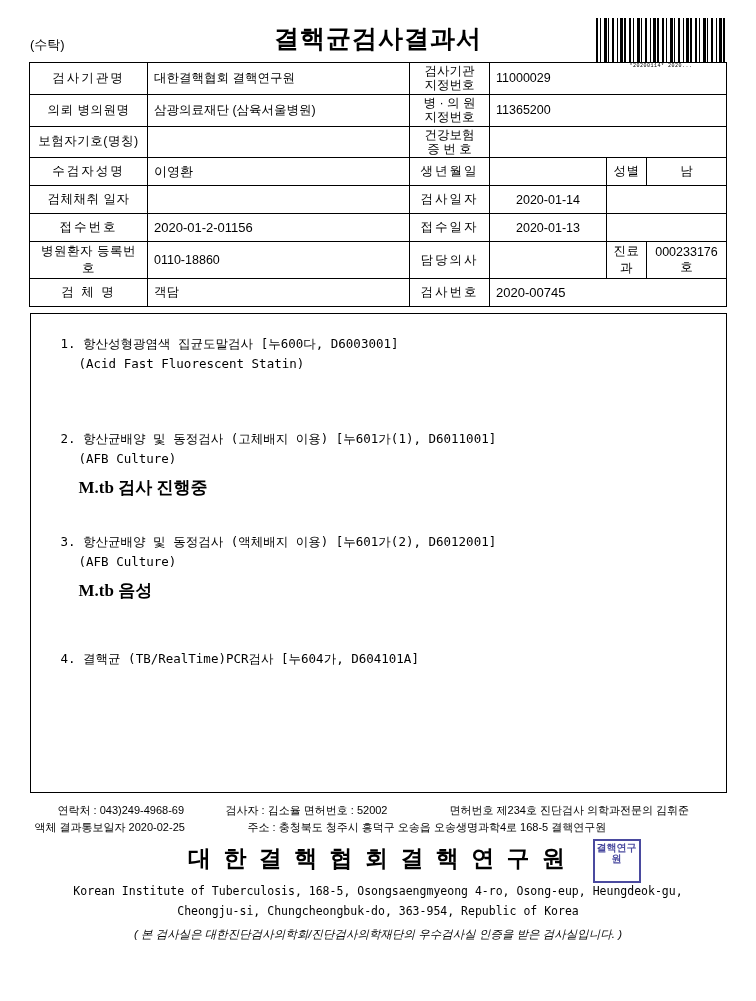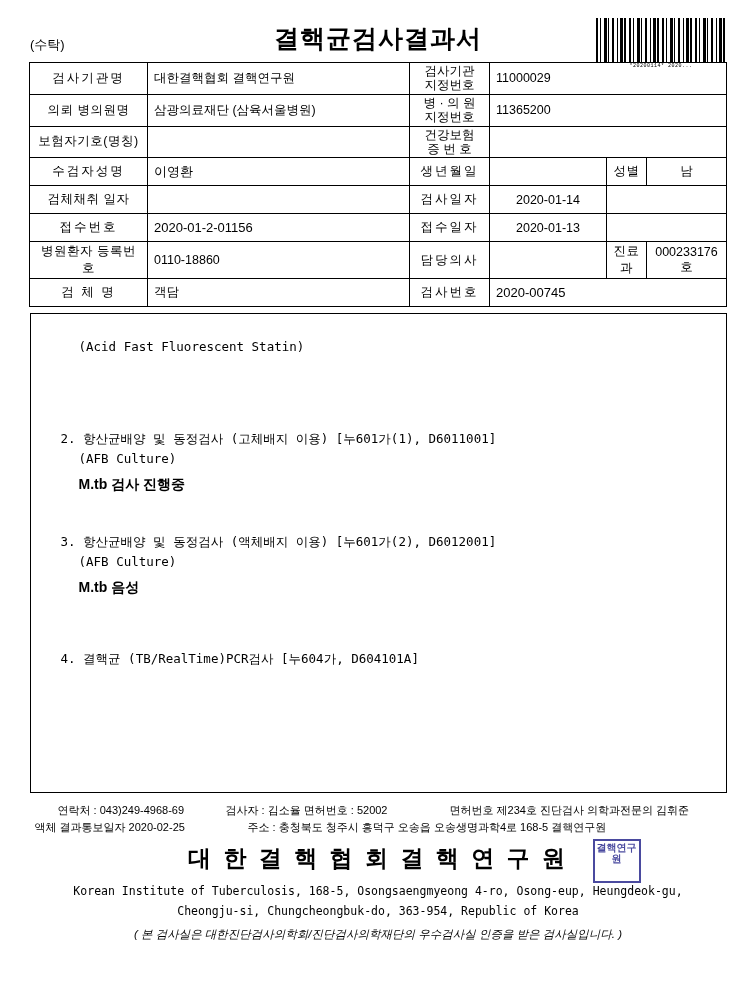--- a/index.html
+++ b/index.html
@@ -106,25 +106,25 @@
     height: 480px;
     border: 1px solid #000;
     box-sizing: border-box;
     position: relative;
     font-family: "DejaVu Sans Mono", monospace;
   }
   .res-item { position: absolute; left: 30px; }
   .res-line1 { font-size: 12.5px; white-space: nowrap; }
   .res-line2 { font-size: 12.5px; margin-top: 3px; margin-left: 18px; }
   .res-result {
-    font-size: 14px;
+    font-size: 17px;
     font-weight: bold;
     margin-top: 10px;
     margin-left: 18px;
-    font-family: Liberation Sans, sans-serif;
+    font-family: Liberation Serif, serif;
   }
 
   
   .footer {
     width: 697px;
     margin: 10px auto 0 auto;
     position: relative;
     font-family: "Liberation Sans", sans-serif;
   }
   .f-row {
@@ -261,20 +261,21 @@
         <td class="lbl">검 체 명</td>
         <td class="val" colspan="2">객담</td>
         <td class="lbl">검사번호</td>
         <td class="val bold" colspan="4">2020-00745</td>
       </tr>
     </tbody>
   </table>
 
   <div class="results">
     <div class="res-item" style="top:22px">
+      <div class="res-line1">1. 항산성형광염색 집균도말검사 [누600다, D6003001]</div>
       <div class="res-line2">(Acid Fast Fluorescent Statin)</div>
       <div class="res-result"></div>
     </div>
     <div class="res-item" style="top:117px">
       <div class="res-line1">2. 항산균배양 및 동정검사 (고체배지 이용) [누601가(1), D6011001]</div>
       <div class="res-line2">(AFB Culture)</div>
       <div class="res-result">M.tb 검사 진행중</div>
     </div>
     <div class="res-item" style="top:220px">
       <div class="res-line1">3. 항산균배양 및 동정검사 (액체배지 이용) [누601가(2), D6012001]</div>

